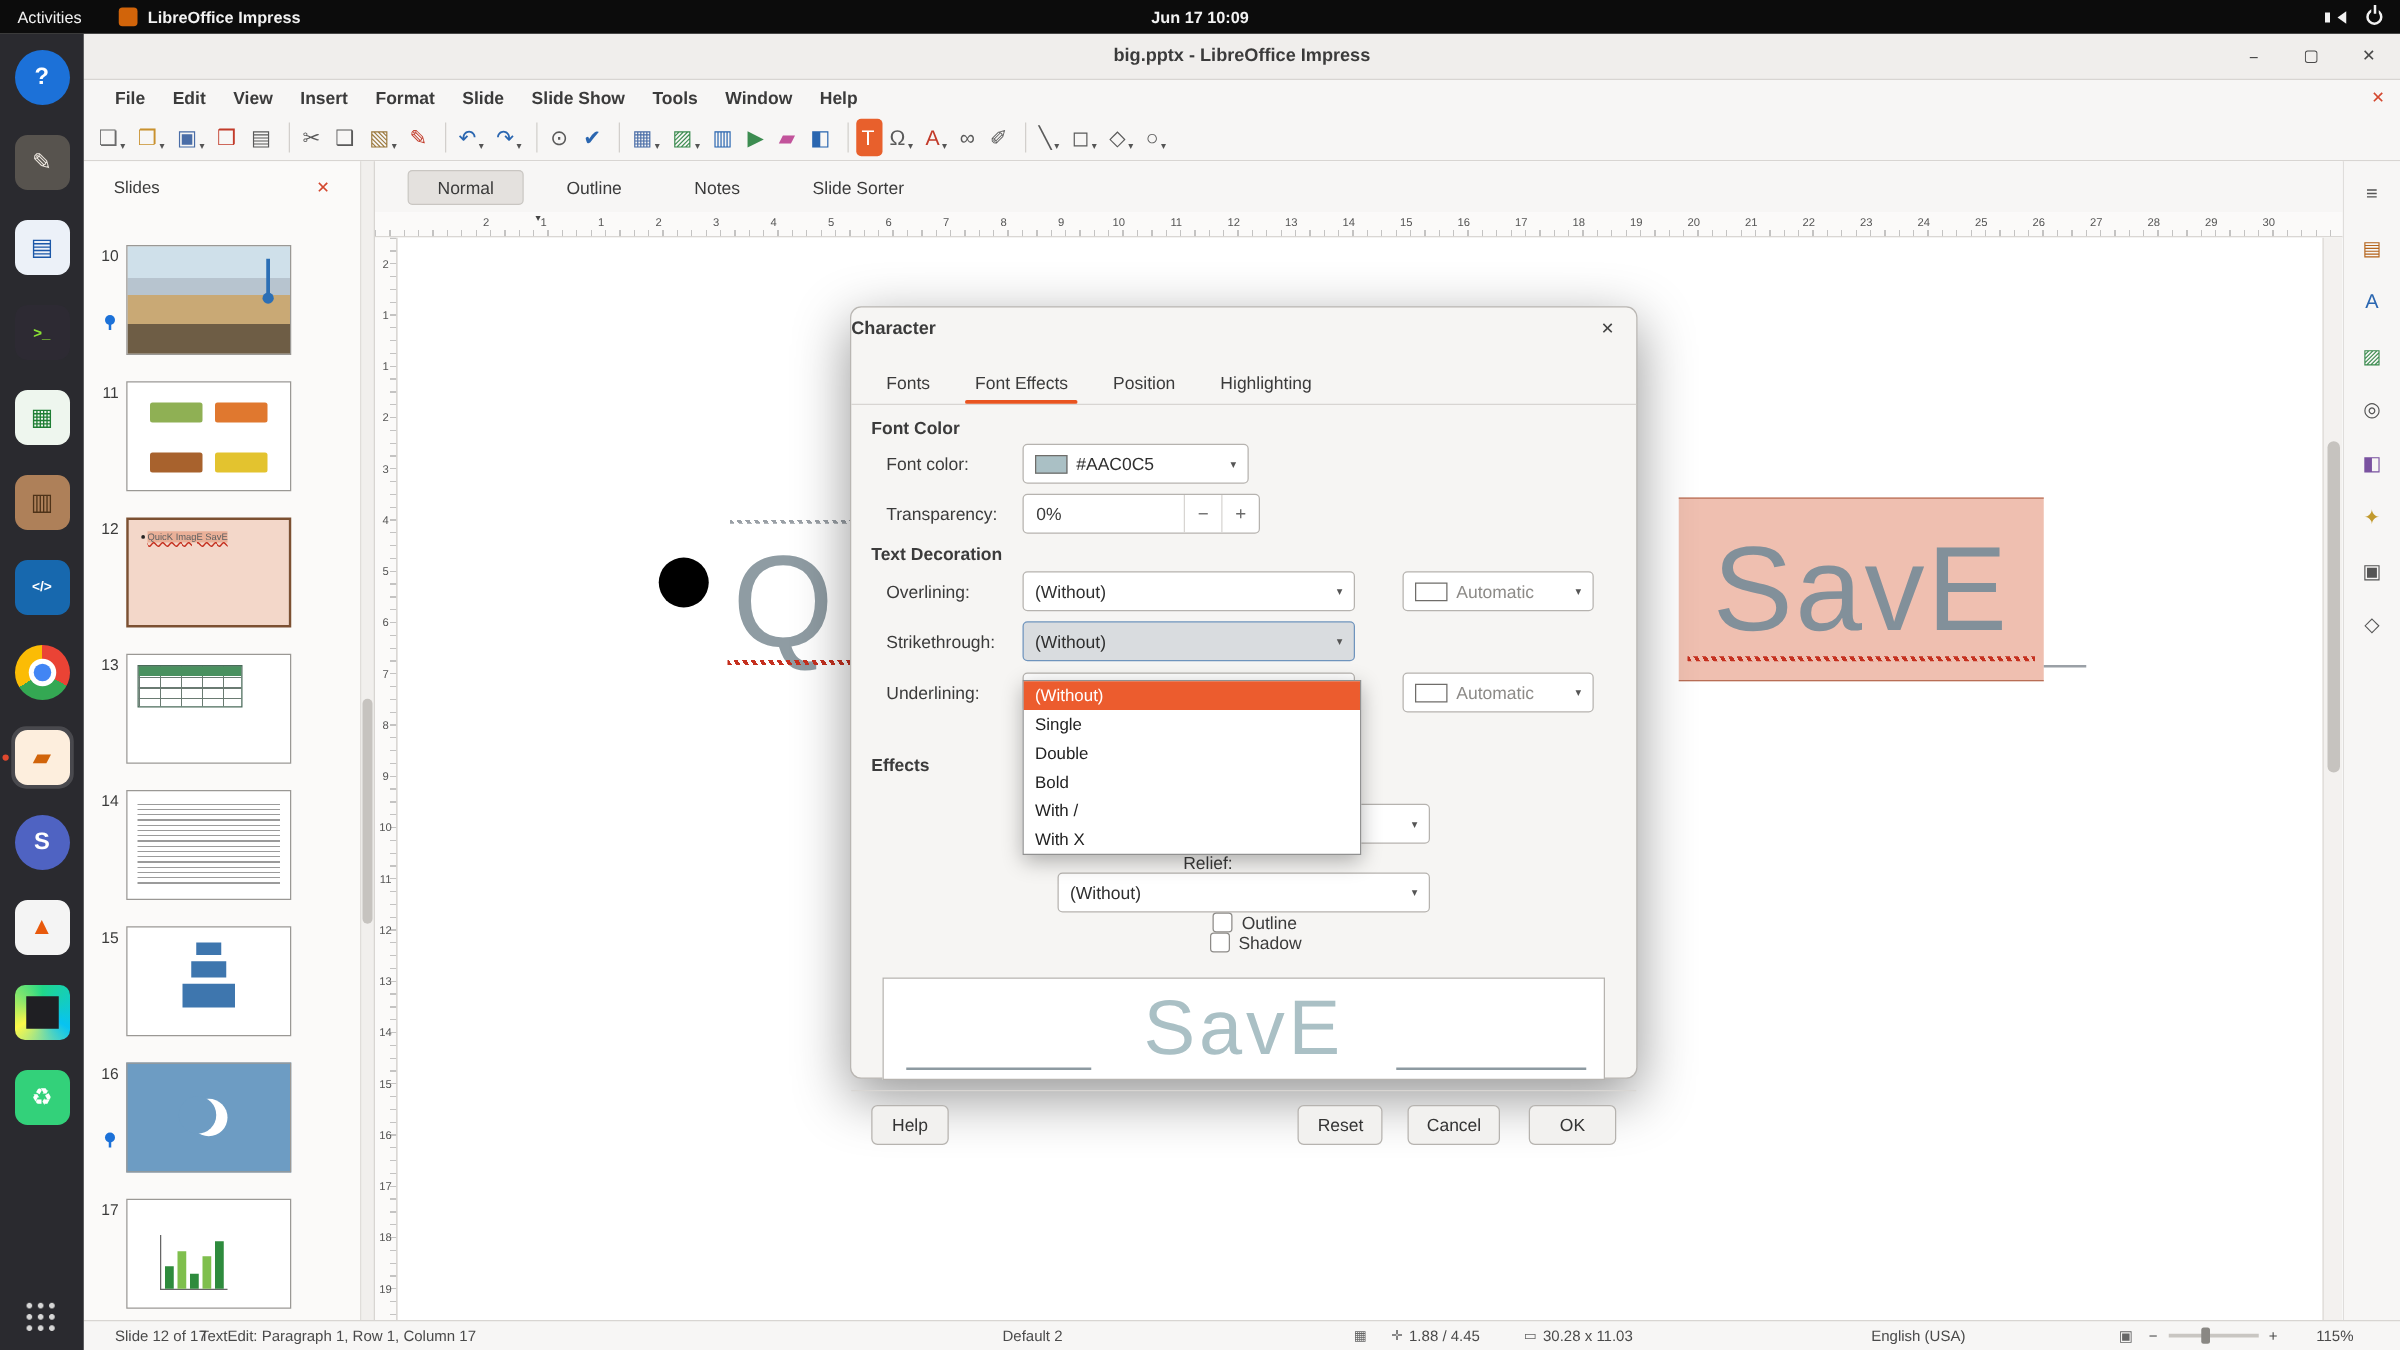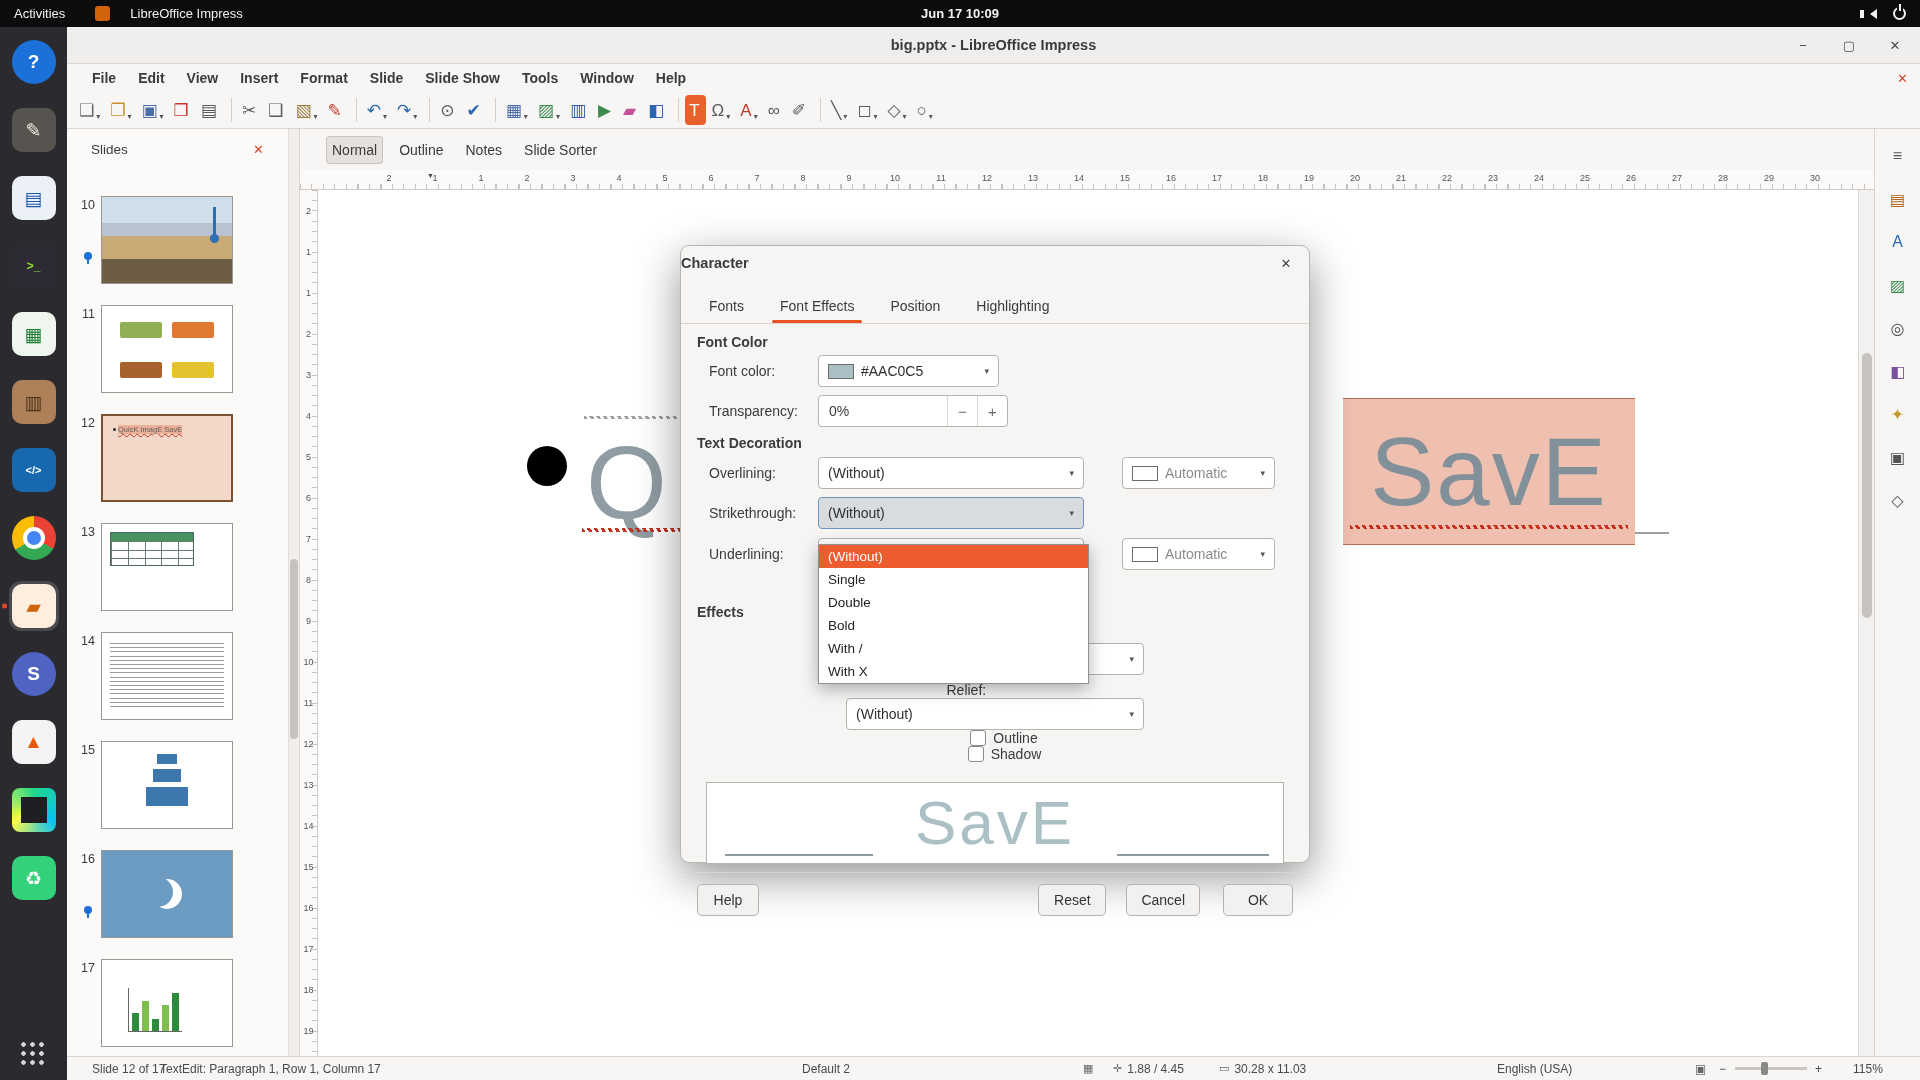--- a/index.html
+++ b/index.html
@@ -2,21 +2,21 @@
 <html><head>
 <meta charset="utf-8">
 <style>
   * { margin:0; padding:0; box-sizing:border-box; }
   html,body { width:1920px; height:1080px; overflow:hidden; font-family:"Liberation Sans","DejaVu Sans",sans-serif; }
   body { position:relative; font-size:14px; color:#3b3b3b; background:#fff; }
 
   
   #topbar { position:absolute; left:0; top:0; width:1920px; height:27px; background:#0c0c0c; color:#f2f2f2; display:flex; align-items:center; padding:0 14px; font-size:13px; z-index:300; }
   .tb-left { display:flex; align-items:center; gap:30px; }
-  .tb-app { display:flex; align-items:center; gap:20px; font-weight:normal; }
+  .tb-app { display:flex; align-items:center; gap:8px; font-weight:bold; }
   .tb-appicon { width:15px; height:15px; background:#d1640a; border-radius:3px; }
   .tb-clock { position:absolute; left:50%; transform:translateX(-50%); font-weight:bold; }
   .tb-right { margin-left:auto; display:flex; align-items:center; gap:16px; }
   .vol-icon { width:0; height:0; border:5px solid transparent; border-right:7px solid #f2f2f2; position:relative; }
   .vol-icon::after { content:""; position:absolute; left:-10px; top:-4px; width:4px; height:8px; background:#f2f2f2; }
   .pwr-icon { width:13px; height:13px; border:2px solid #f2f2f2; border-radius:50%; position:relative; }
   .pwr-icon::after { content:""; position:absolute; left:50%; top:-5px; transform:translateX(-50%); width:2px; height:7px; background:#f2f2f2; box-shadow:0 0 0 2px #0c0c0c; }
 
   
   #dock { position:absolute; left:0; top:27px; width:67px; height:1053px; background:rgba(33,33,38,0.96); display:flex; flex-direction:column; align-items:center; z-index:250; }
@@ -104,21 +104,21 @@
   .b1 { height:18px; background:#2e8b3d; } .b2 { height:30px; background:#7fbf4d; }
   .b3 { height:12px; background:#2e8b3d; } .b4 { height:26px; background:#7fbf4d; }
   .b5 { height:38px; background:#2e8b3d; }
 
   .panel-scroll { width:12px; background:#f1efed; border-left:1px solid #e0ddda; border-right:1px solid #d8d5d2; position:relative; flex:0 0 auto; }
   .panel-scroll .sthumb { position:absolute; left:1px; width:8px; top:430px; height:180px; background:#c6c3bf; border-radius:4px; }
 
   
   .editor { flex:1; display:flex; flex-direction:column; position:relative; background:#fff; min-width:0; }
   .viewtabs { height:41px; background:#f7f6f5; display:flex; align-items:center; gap:10px; padding-left:26px; flex:0 0 auto; }
-  .vtab { padding:6px 6px; font-size:14px; border-radius:4px; }
+  .vtab { padding:6px 24px; font-size:14px; border-radius:4px; }
   .vtab.active { background:#e4e1de; box-shadow:inset 0 0 0 1px #c9c6c2; }
   .hruler { height:20px; background-color:#fbfaf9; border-bottom:1px solid #cfccc8; position:relative; display:flex; padding-left:66px; flex:0 0 auto;
     background-image:repeating-linear-gradient(90deg, rgba(0,0,0,0.22) 0 1px, transparent 1px 11.5px);
     background-size:100% 5px; background-position:0 100%; background-repeat:no-repeat; }
   .hr-cell { flex:0 0 46px; width:46px; font-size:9px; color:#555; text-align:center; line-height:17px; }
   .hr-marker { position:absolute; left:127px; top:2px; font-size:7px; color:#444; }
   .canvas { flex:1; position:relative; overflow:hidden; background:#fff; }
   .vruler { position:absolute; left:0; top:0; bottom:0; width:18px; background-color:#fbfaf9; border-right:1px solid #cfccc8; display:flex; flex-direction:column; align-items:center; z-index:5;
     background-image:repeating-linear-gradient(180deg, rgba(0,0,0,0.22) 0 1px, transparent 1px 10.25px);
     background-size:5px 100%; background-position:100% 0; background-repeat:no-repeat; }

